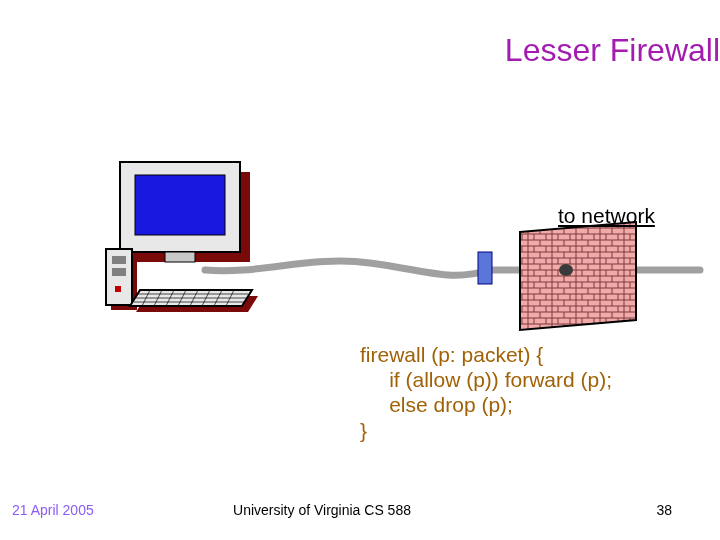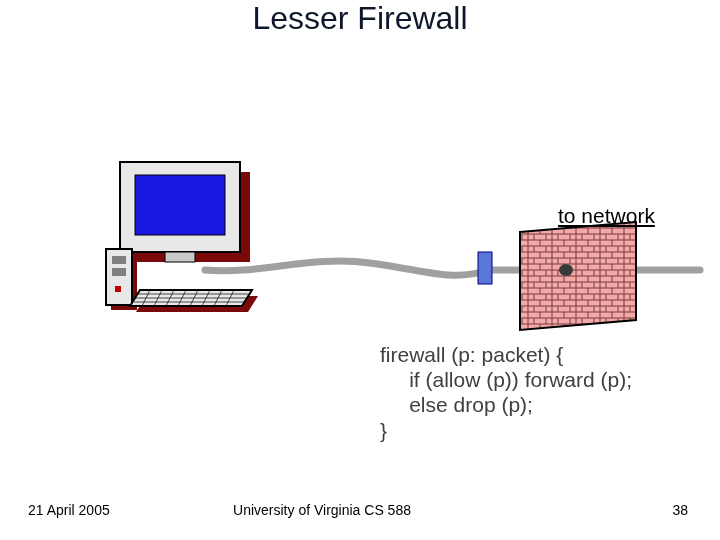--- a/index.html
+++ b/index.html
@@ -7,60 +7,60 @@
     padding: 0;
     width: 720px;
     height: 540px;
     background: #ffffff;
     font-family: Arial, Helvetica, sans-serif;
     position: relative;
     overflow: hidden;
   }
   .title {
     position: absolute;
-    top: 0;
+    top: 32px;
     left: 0;
     width: 720px;
-    text-align: center;
+    text-align: right;
     font-size: 32px;
-    color: #0f172a;
+    color: #a21caf;
   }
   .svg-stage {
     position: absolute;
     top: 0;
     left: 0;
   }
   .code-block {
     position: absolute;
-    left: 380px;
+    left: 360px;
     top: 342px;
     font-size: 21px;
     line-height: 1.2;
-    color: #404040;
+    color: #a16207;
     white-space: pre;
   }
   .footer-date {
     position: absolute;
-    left: 28px;
+    left: 12px;
     bottom: 22px;
     font-size: 14px;
-    color: #000000;
+    color: #8b5cf6;
   }
   .footer-center {
     position: absolute;
     left: 0;
     width: 644px;
     bottom: 22px;
     text-align: center;
     font-size: 14px;
     color: #000000;
   }
   .footer-page {
     position: absolute;
-    right: 32px;
+    right: 48px;
     bottom: 22px;
     font-size: 14px;
     color: #000000;
   }
   .to-network {
     position: absolute;
     left: 558px;
     top: 204px;
     font-size: 21px;
     color: #000000;

